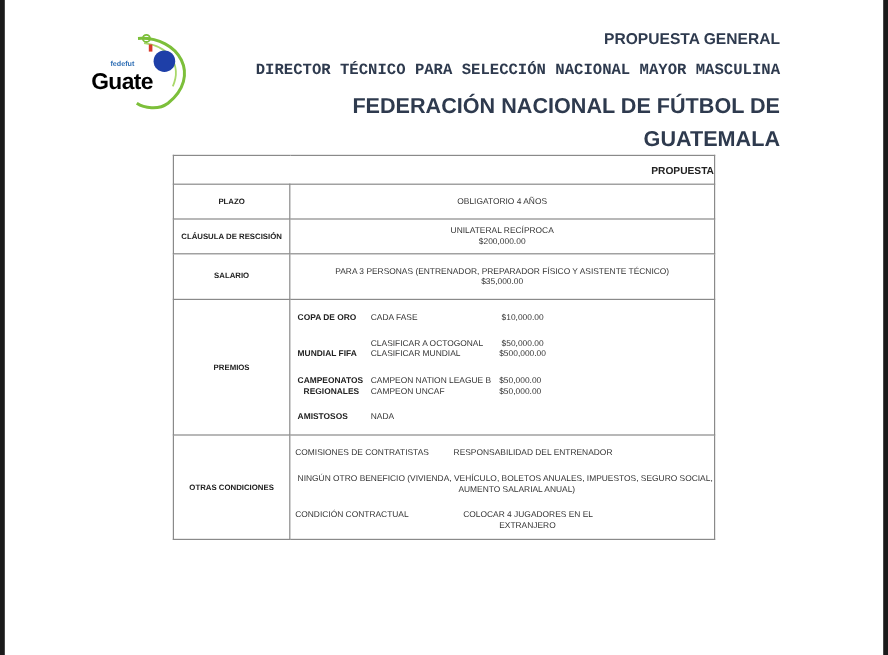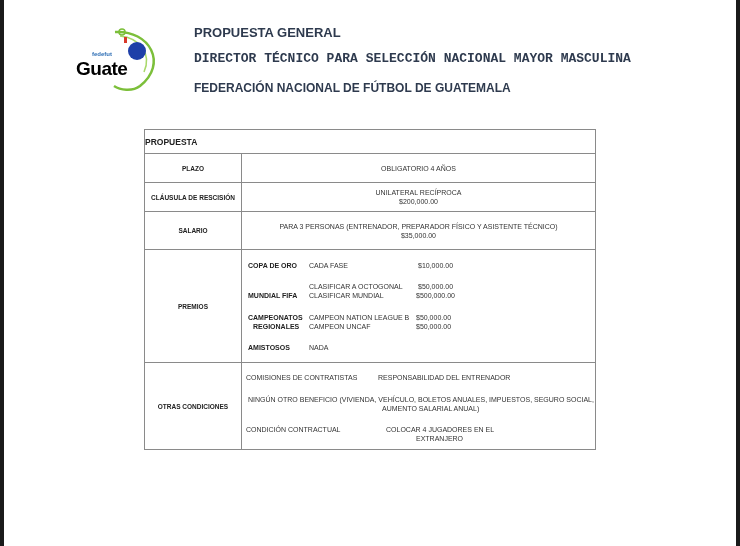--- a/index.html
+++ b/index.html
@@ -12,32 +12,32 @@
     .logo { position: absolute; left: 66px; top: 24px; width: 100px; height: 70px; }
     .logo .word {
       position: absolute; left: 6px; top: 34px; font-size: 19px; font-weight: bold;
       color: #000000; letter-spacing: -0.5px;
     }
     .logo .small {
       position: absolute; left: 22px; top: 27px; font-size: 6px; color: #2f6fb5; font-weight: bold;
     }
     .logo svg { position: absolute; left: 0; top: 0; }
 
-    .titles { position: absolute; left: 190px; top: 22px; width: 456px; text-align: left;
+    .titles { position: absolute; left: 190px; top: 22px; width: 456px; text-align: right;
       color: #2e3a4e; font-weight: bold; }
     .titles .t1 { font-size: 13px; height: 22px; line-height: 22px; }
     .titles .t2 { font-size: 13px; height: 30px; line-height: 30px; font-family: Liberation Mono, monospace; }
-    .titles .t3 { font-size: 12px; height: 28px; line-height: 28px; }
+    .titles .t3 { font-size: 18px; height: 28px; line-height: 28px; }
 
     table.prop {
       position: absolute; left: 140px; top: 129px; width: 452px;
       border-collapse: collapse; font-size: 7px; color: #333;
     }
     table.prop td, table.prop th { border: 1px solid #8a8a8a; }
-    table.prop th { height: 24px; font-size: 8.5px; font-weight: bold; color: #222; text-align: left; }
+    table.prop th { height: 24px; font-size: 8.5px; font-weight: bold; color: #222; text-align: right; }
     .lab { width: 97px; text-align: center; font-weight: bold; color: #222; font-size: 6.5px; }
     .val { text-align: center; line-height: 9px; }
     .r-plazo td { height: 29px; }
     .r-clausula td { height: 29px; }
     .r-salario td { height: 38px; }
     .r-premios td { height: 112px; }
     .r-otras td { height: 86px; }
 
     .prem { position: relative; height: 112px; }
     .prem span { position: absolute; white-space: nowrap; }

